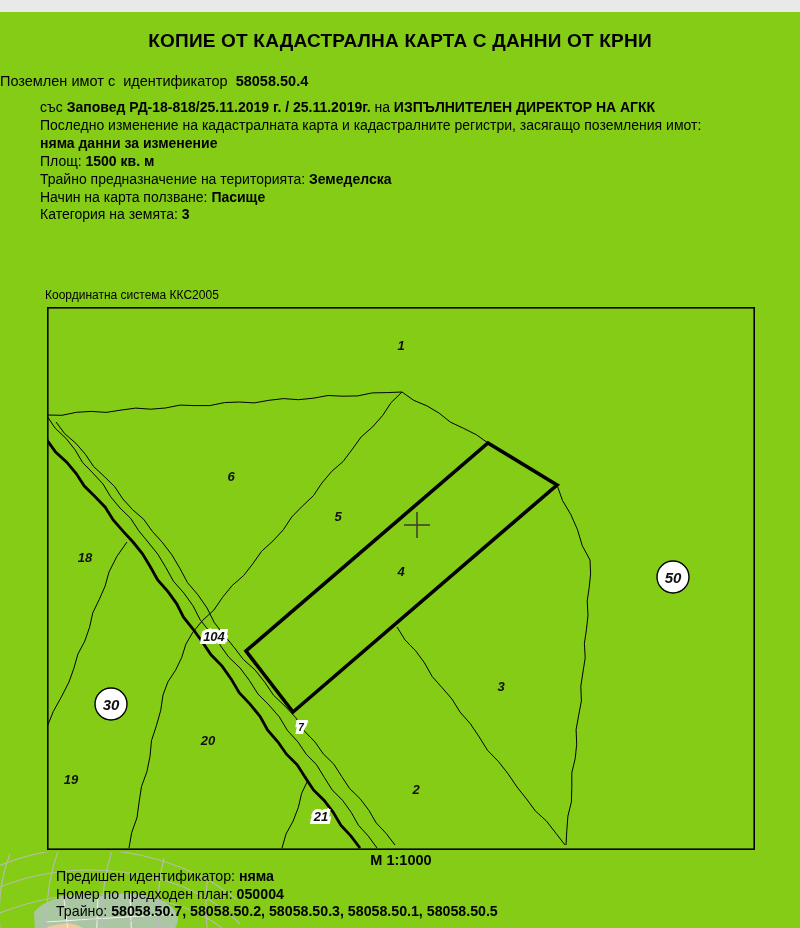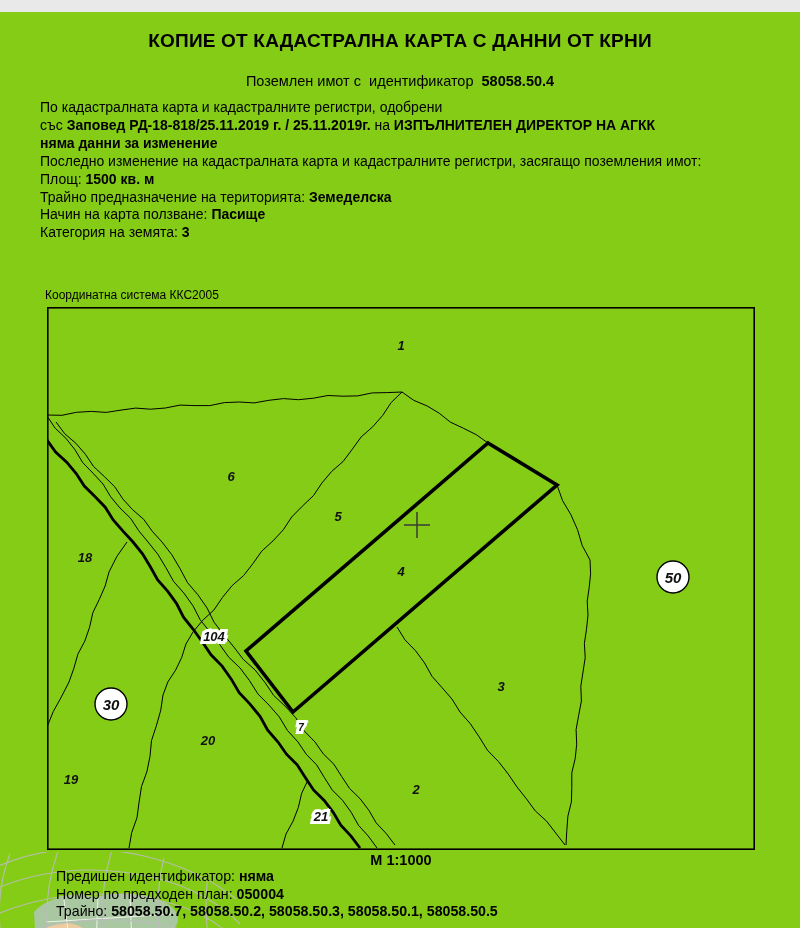--- a/index.html
+++ b/index.html
@@ -7,21 +7,21 @@
     position:relative;width:800px;height:928px;background:#84cc16;
     font-family:"Liberation Sans",sans-serif;color:#000;overflow:hidden;
     margin:12px auto;
     text-decoration:underline;
   }
   .doc-title{
     position:absolute;top:18px;left:0;width:100%;text-align:center;
     font-size:19px;font-weight:bold;letter-spacing:.2px;
   }
   .subtitle{
-    position:absolute;top:61px;left:0;width:100%;text-align:center;
+    position:absolute;top:61px;left:0;width:100%;
     font-size:14.5px;white-space:pre;
   }
   .subtitle .b{font-weight:bold;}
   .info-block{
     position:absolute;left:40px;top:87px;width:730px;
     font-size:14px;line-height:17.9px;
   }
   .t-line{white-space:pre-wrap;}
   .t-line .b{font-weight:bold;}
   .coord-label{
@@ -45,24 +45,23 @@
 </head>
 <body>
 
 <div class="page">
 
   <div class="doc-title">КОПИЕ ОТ КАДАСТРАЛНА КАРТА С ДАННИ ОТ КРНИ</div>
 
   <div class="subtitle"><span>Поземлен имот с  идентификатор  </span><span class="b">58058.50.4</span></div>
 
   <div class="info-block">
-      <div class="t-line"><span>По кадастралната карта и кадастралните регистри, одобрени</span></div>
       <div class="t-line"><span>със </span><span class="b">Заповед РД-18-818/25.11.2019 г. / 25.11.2019г.</span><span> на </span><span class="b">ИЗПЪЛНИТЕЛЕН ДИРЕКТОР НА АГКК</span></div>
+      <div class="t-line"><span>Последно изменение на кадастралната карта и кадастралните регистри, засягащо поземления имот:</span></div>
       <div class="t-line"><span class="b">няма данни за изменение</span></div>
-      <div class="t-line"><span>Последно изменение на кадастралната карта и кадастралните регистри, засягащо поземления имот:</span></div>
       <div class="t-line"><span>Площ: </span><span class="b">1500 кв. м</span></div>
       <div class="t-line"><span>Трайно предназначение на територията: </span><span class="b">Земеделска</span></div>
       <div class="t-line"><span>Начин на карта ползване: </span><span class="b">Пасище</span></div>
       <div class="t-line"><span>Категория на земята: </span><span class="b">3</span></div>
     </div>
 
   <div class="coord-label">Координатна система ККС2005</div>
 
   <div class="map-frame">
     <svg id="map-svg" width="708" height="543" viewBox="0 0 708 543" xmlns="http://www.w3.org/2000/svg">

